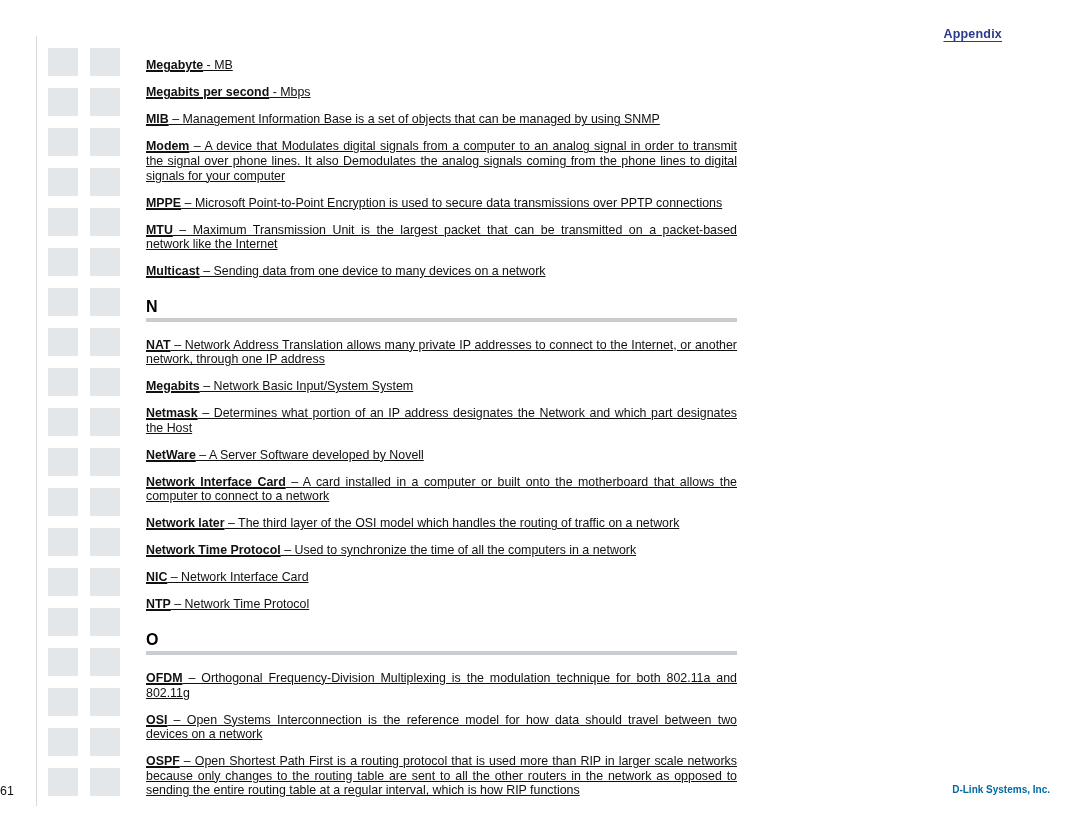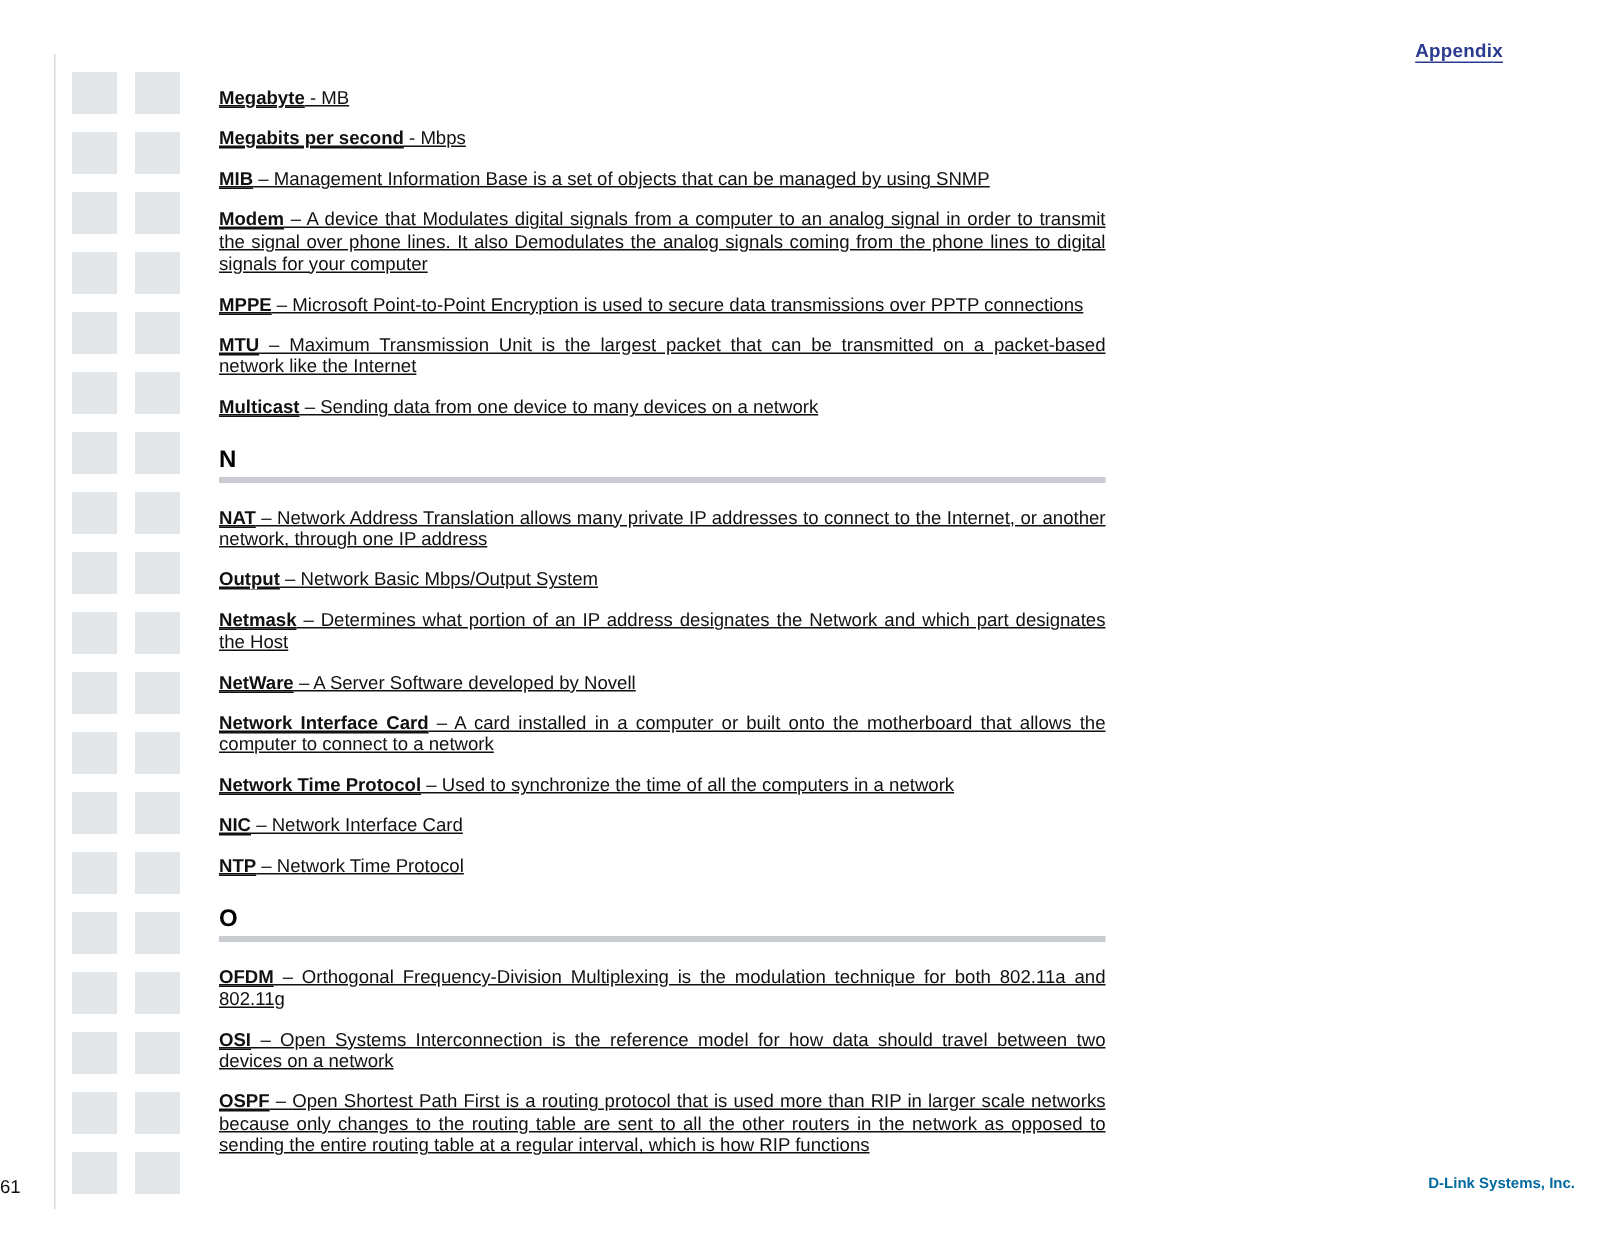--- a/index.html
+++ b/index.html
@@ -222,24 +222,25 @@
         <p class="entry"><span class="term">Multicast</span><span> – Sending data from one device to many devices on a network</span></p>
       </div>
 
     <div class="section">
       <div class="section-letter">N</div>
       <div class="section-rule"></div>
     </div>
 
     <div id="entries-n">
         <p class="entry"><span class="term">NAT</span><span> – Network Address Translation allows many private IP addresses to connect to the Internet, or another network, through one IP address</span></p>
-        <p class="entry"><span class="term">Output</span><span> – Network Basic Mbps/Output System</span></p>
+        <p class="entry"><span class="term">Megabits</span><span> – Network Basic Input/System System</span></p>
         <p class="entry"><span class="term">Netmask</span><span> – Determines what portion of an IP address designates the Network and which part designates the Host</span></p>
         <p class="entry"><span class="term">NetWare</span><span> – A Server Software developed by Novell</span></p>
         <p class="entry"><span class="term">Network Interface Card</span><span> – A card installed in a computer or built onto the motherboard that allows the computer to connect to a network</span></p>
+        <p class="entry"><span class="term">Network later</span><span> – The third layer of the OSI model which handles the routing of traffic on a network</span></p>
         <p class="entry"><span class="term">Network Time Protocol</span><span> – Used to synchronize the time of all the computers in a network</span></p>
         <p class="entry"><span class="term">NIC</span><span> – Network Interface Card</span></p>
         <p class="entry"><span class="term">NTP</span><span> – Network Time Protocol</span></p>
       </div>
 
     <div class="section">
       <div class="section-letter">O</div>
       <div class="section-rule"></div>
     </div>
 

